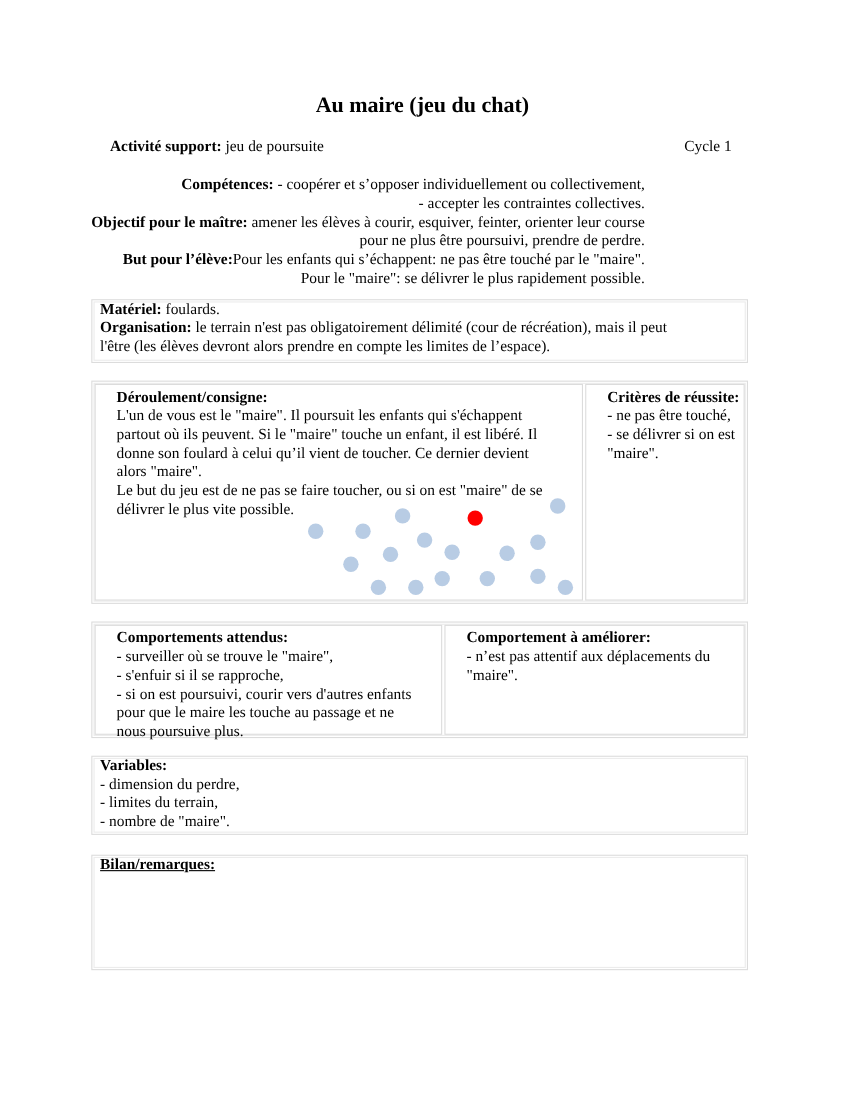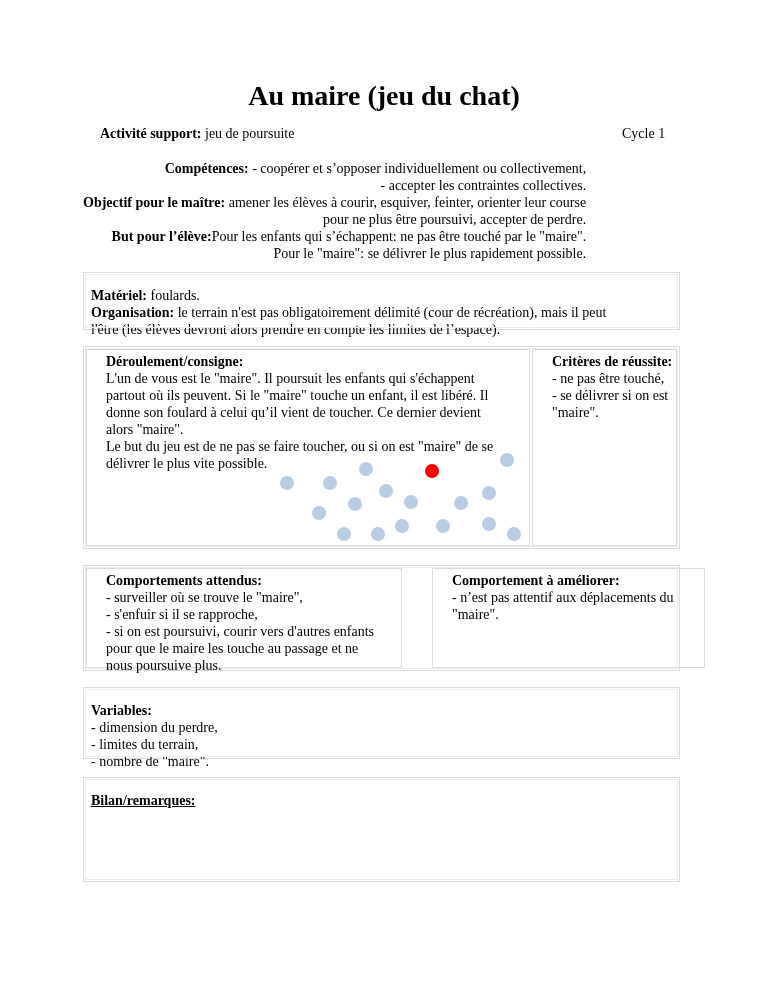--- a/index.html
+++ b/index.html
@@ -3,30 +3,30 @@
 <meta charset="utf-8">
 <style>
   html, body { margin: 0; padding: 0; background: #ffffff; }
   body {
     width: 768px; height: 994px; position: relative; overflow: hidden;
     font-family: "Liberation Serif", "DejaVu Serif", serif;
     color: #000; font-size: 14px; line-height: 17px;
   }
   .title {
     position: absolute; left: 0; top: 84px; width: 768px; text-align: center;
-    font-weight: bold; font-size: 28px; line-height: 24px;
+    font-weight: bold; font-size: 20px; line-height: 24px;
   }
   .b { font-weight: bold; }
   .u { text-decoration: underline; }
   .abs { position: absolute; }
   .box {
     position: absolute; box-sizing: border-box;
     border: 1px solid #dcdcdc;
     outline: 1px solid #ececec; outline-offset: -3px;
-    padding: 14px 7px;
+    padding: 0 7px;
   }
   .cell {
     position: absolute; box-sizing: border-box;
     border: 1px solid #dcdcdc;
     padding: 3px 19px;
   }
   .dot {
     position: absolute; width: 14px; height: 14px; border-radius: 50%;
     background: #b8cce4; transform: translate(-7px,-7px);
   }
@@ -40,21 +40,21 @@
 
 <div class="abs" style="left:100px;top:125px;">
   <span class="b">Activité support:</span><span> jeu de poursuite</span>
 </div>
 <div class="abs" style="left:622px;top:125px;">Cycle 1</div>
 
 <div class="abs" style="left:83px;top:160px;text-align:right;">
   <span class="line"><span class="b">Compétences:</span><span> - coopérer et s’opposer individuellement ou collectivement,</span></span>
   <span class="line" style="padding-left:102px;">- accepter les contraintes collectives.</span>
   <span class="line"><span class="b">Objectif pour le maître:</span><span> amener les élèves à courir, esquiver, feinter, orienter leur course</span></span>
-  <span class="line">pour ne plus être poursuivi, accepter de perdre.</span>
+  <span class="line">pour ne plus être poursuivi, prendre de perdre.</span>
   <span class="line"><span class="b" style="display:inline-block;width:113px;">But pour l’élève:</span><span>Pour les enfants qui s’échappent: ne pas être touché par le "maire".</span></span>
   <span class="line" style="padding-left:113px;">Pour le "maire": se délivrer le plus rapidement possible.</span>
 </div>
 
 <div class="box" style="left:83px;top:272px;width:597px;height:58px;">
   <span class="line"><span class="b">Matériel:</span><span> foulards.</span></span>
   <span class="line"><span class="b">Organisation:</span><span> le terrain n'est pas obligatoirement délimité (cour de récréation), mais il peut</span></span>
   <span class="line">l'être (les élèves devront alors prendre en compte les limites de l’espace).</span>
 </div>
 
@@ -98,21 +98,21 @@
 
 <div class="box" style="left:83px;top:565px;width:597px;height:106px;padding:0;">
   <div class="cell" style="left:2px;top:2px;width:316px;height:100px;">
     <span class="line b">Comportements attendus:</span>
     <span class="line">- surveiller où se trouve le "maire",</span>
     <span class="line">- s'enfuir si il se rapproche,</span>
     <span class="line">- si on est poursuivi, courir vers d'autres enfants</span>
     <span class="line">pour que le maire les touche au passage et ne</span>
     <span class="line">nous poursuive plus.</span>
   </div>
-  <div class="cell" style="left:320px;top:2px;width:273px;height:100px;margin-left:28px;">
+  <div class="cell" style="left:320px;top:2px;width:273px;height:100px;">
     <span class="line b">Comportement à améliorer:</span>
     <span class="line">- n’est pas attentif aux déplacements du</span>
     <span class="line">"maire".</span>
   </div>
 </div>
 
 <div class="box" style="left:83px;top:687px;width:597px;height:72px;">
   <span class="line b">Variables:</span>
   <span class="line">- dimension du perdre,</span>
   <span class="line">- limites du terrain,</span>

